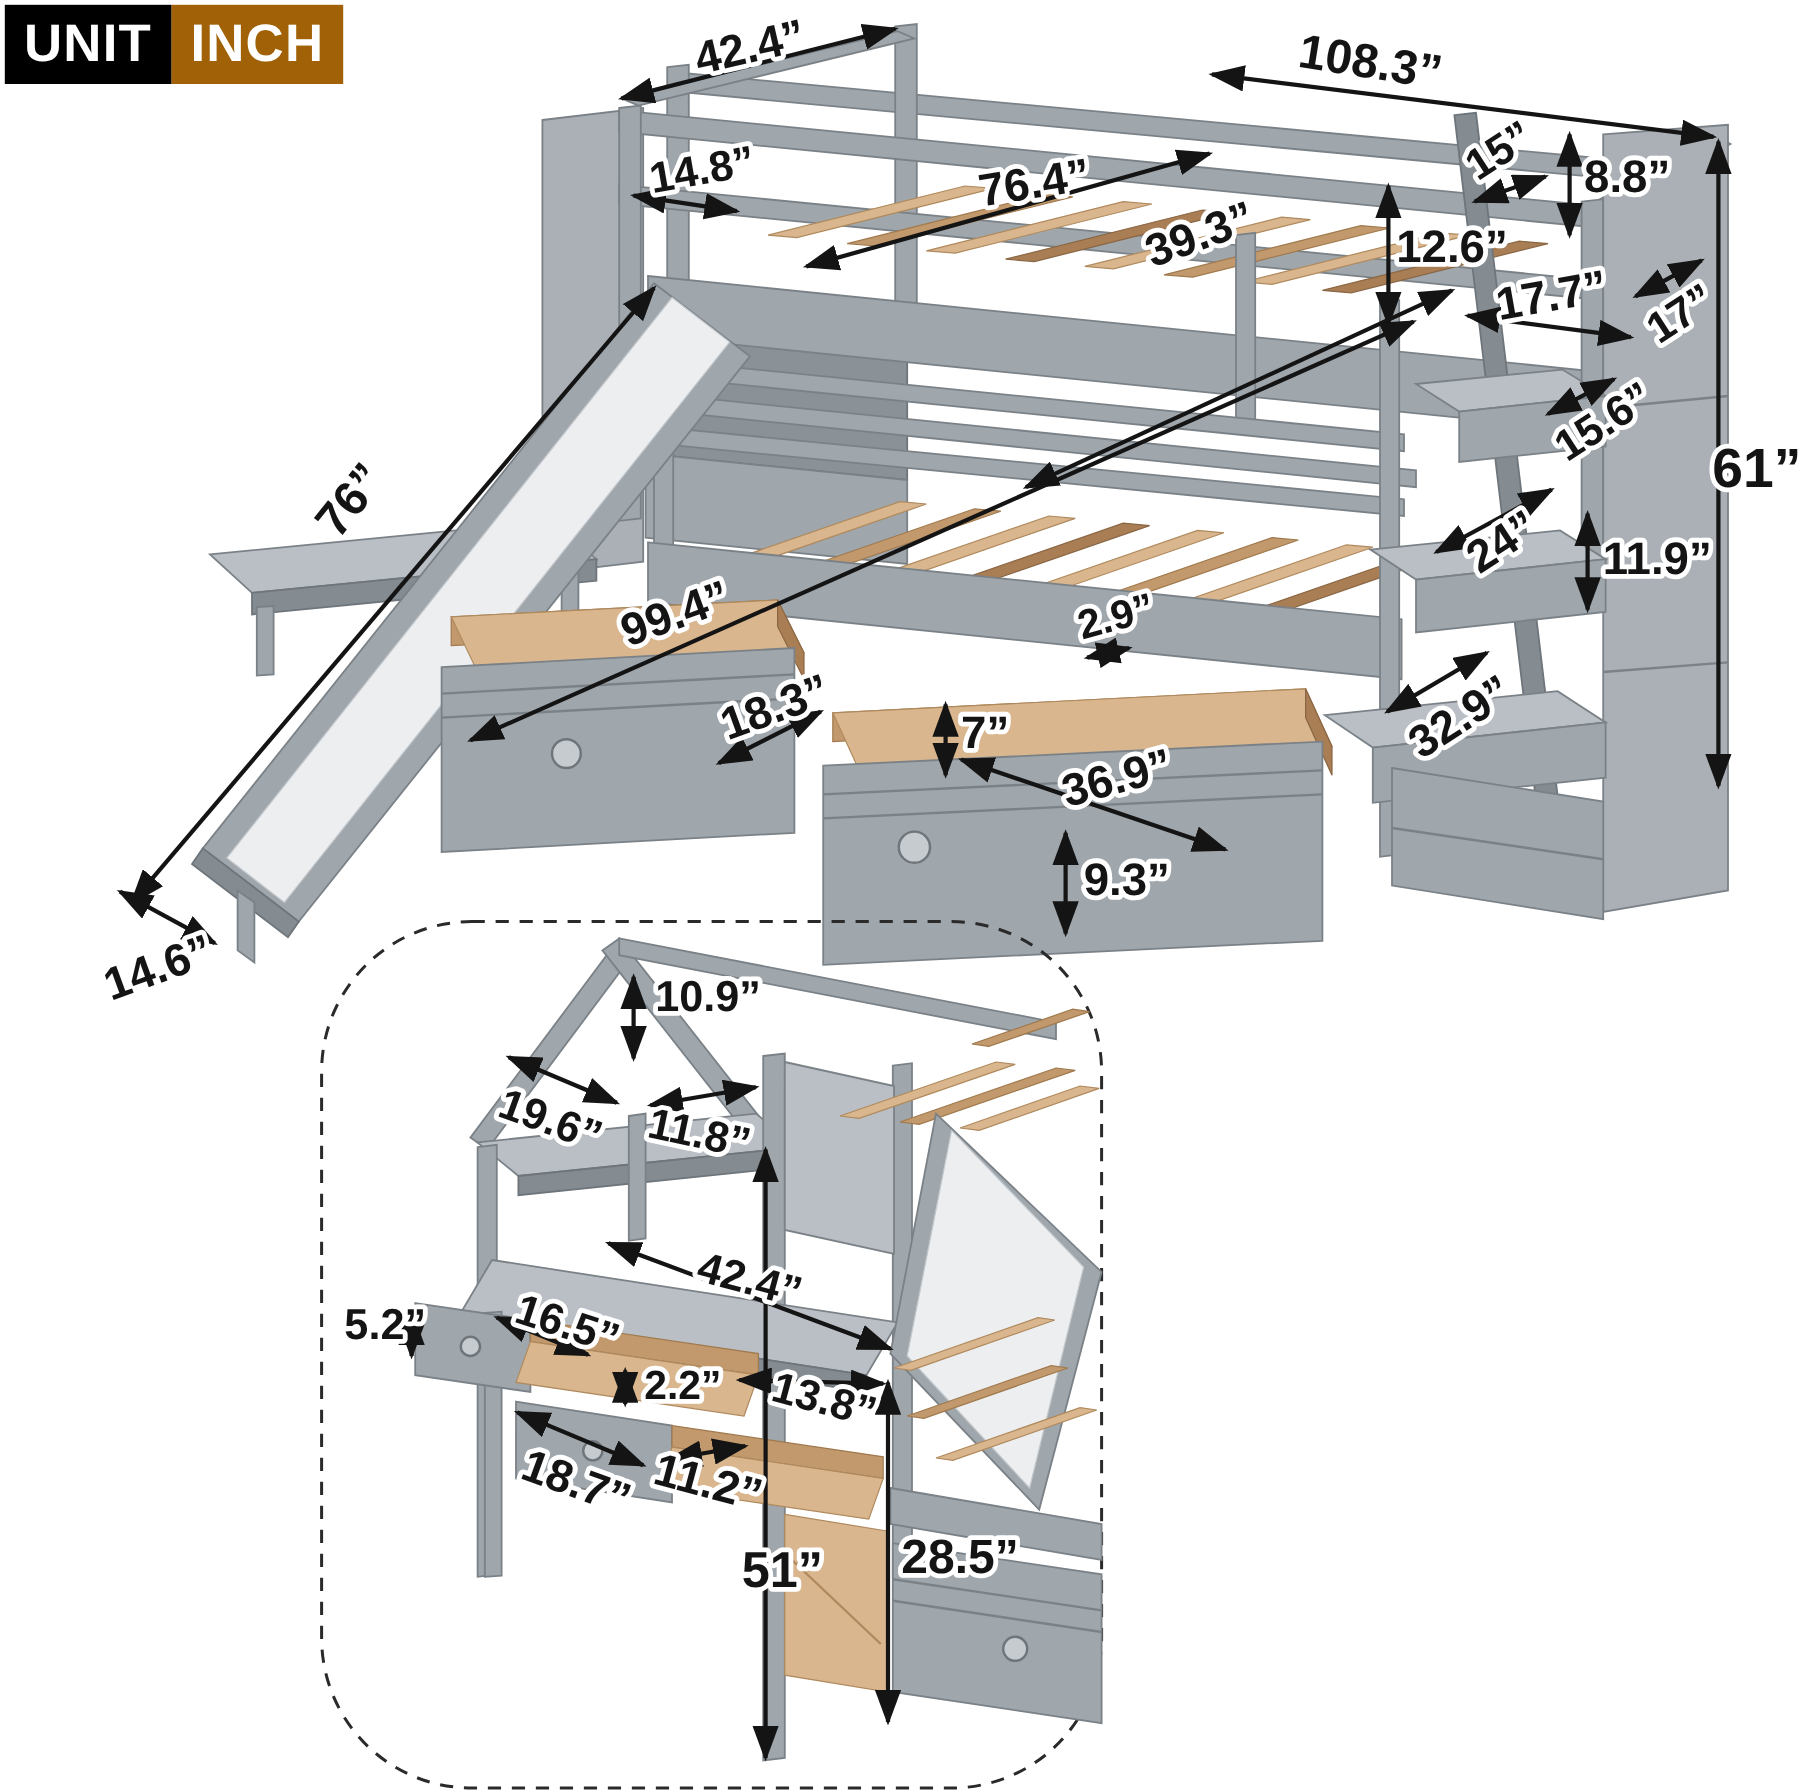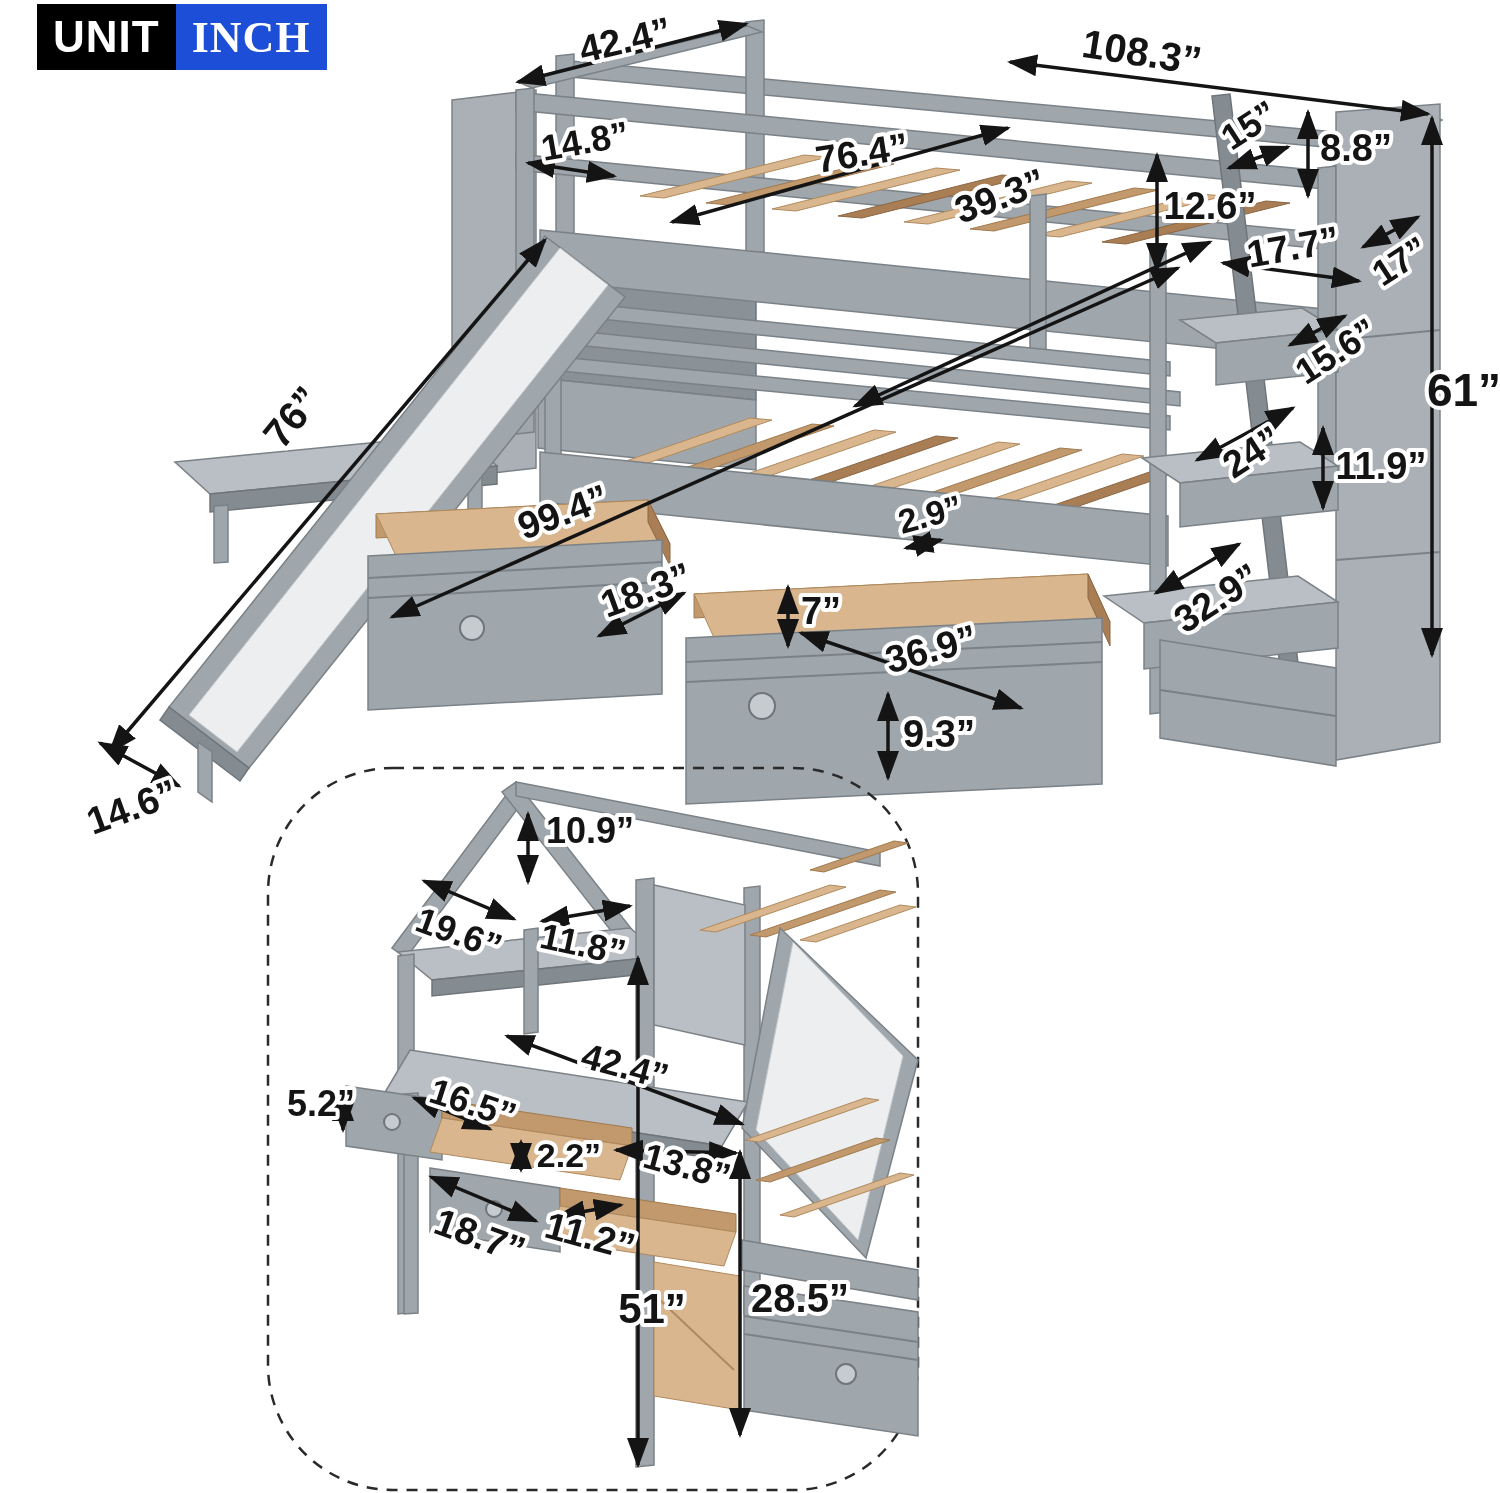--- a/index.html
+++ b/index.html
@@ -1,22 +1,22 @@
 <!DOCTYPE html>
 <html><head>
 <meta charset="utf-8">
 <style>
   html,body{margin:0;padding:0;background:#ffffff;}
   #stage{position:relative;width:1500px;height:1493px;background:#fff;overflow:hidden;
          font-family:"Liberation Sans",sans-serif;}
-  #badge{position:absolute;left:4px;top:4px;display:flex;z-index:5;margin-left:33px;}
+  #badge{position:absolute;left:4px;top:4px;display:flex;z-index:5;}
   #badge .cell{height:66px;display:flex;align-items:center;justify-content:center;
         font-weight:700;font-size:44px;letter-spacing:1px;color:#fff;padding:0 16px;}
   #badge .unit{background:#000000;}
-  #badge .inch{background:#1d4ed8;font-family:Liberation Serif, serif;}
+  #badge .inch{background:#a16207;}
   svg{position:absolute;left:0;top:0;}
   .frame{fill:#9fa6ac;stroke:#7b8287;stroke-width:1.5;}
   .frameL{fill:#b9bfc4;stroke:#7b8287;stroke-width:1.5;}
   .frameD{fill:#848b91;stroke:#6e757b;stroke-width:1.5;}
   .panel{fill:#aab0b5;stroke:#7b8287;stroke-width:1.5;}
   .slide{fill:#eceef0;stroke:#c3c8cc;stroke-width:1;}
   .w1{fill:#d9b68d;stroke:#b08a5e;stroke-width:1;}
   .w2{fill:#c2996c;stroke:#a07a4e;stroke-width:1;}
   .w3{fill:#a97e55;stroke:#8a6643;stroke-width:1;}
   .groove{stroke:#7b8287;stroke-width:2;fill:none;}

